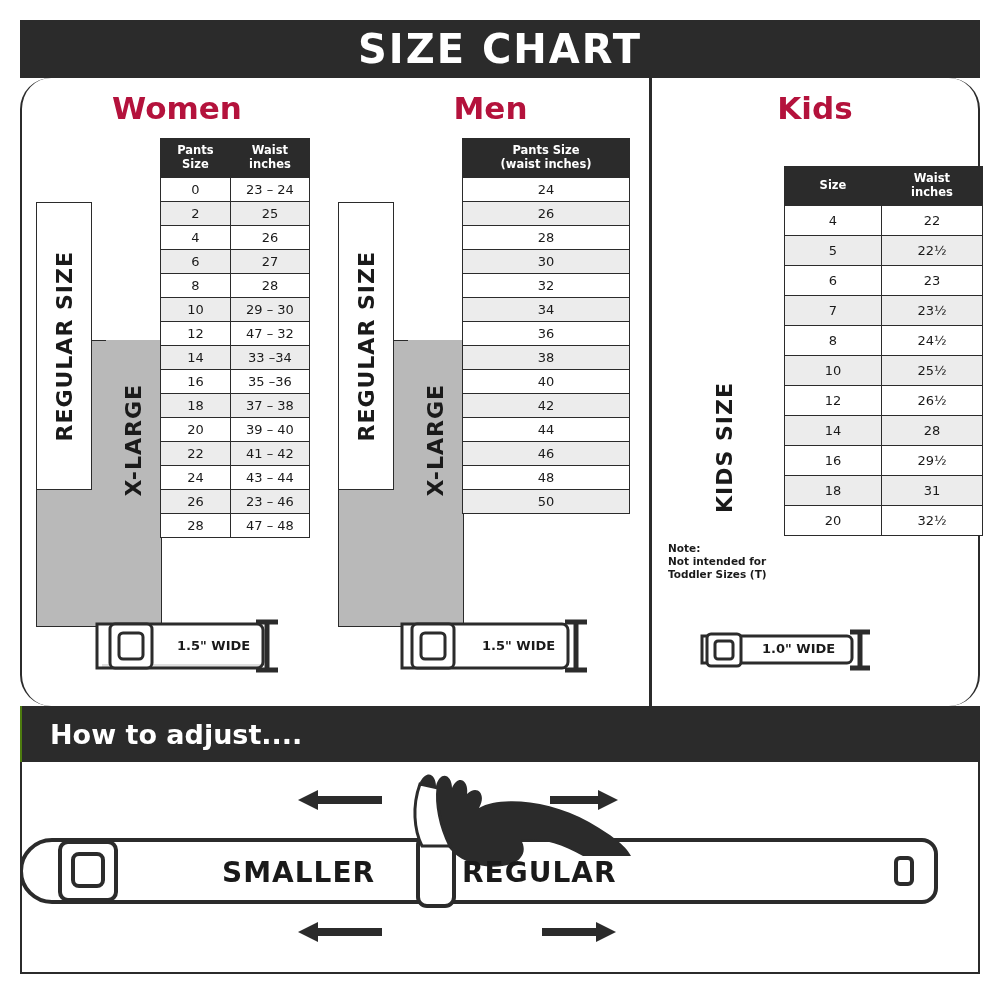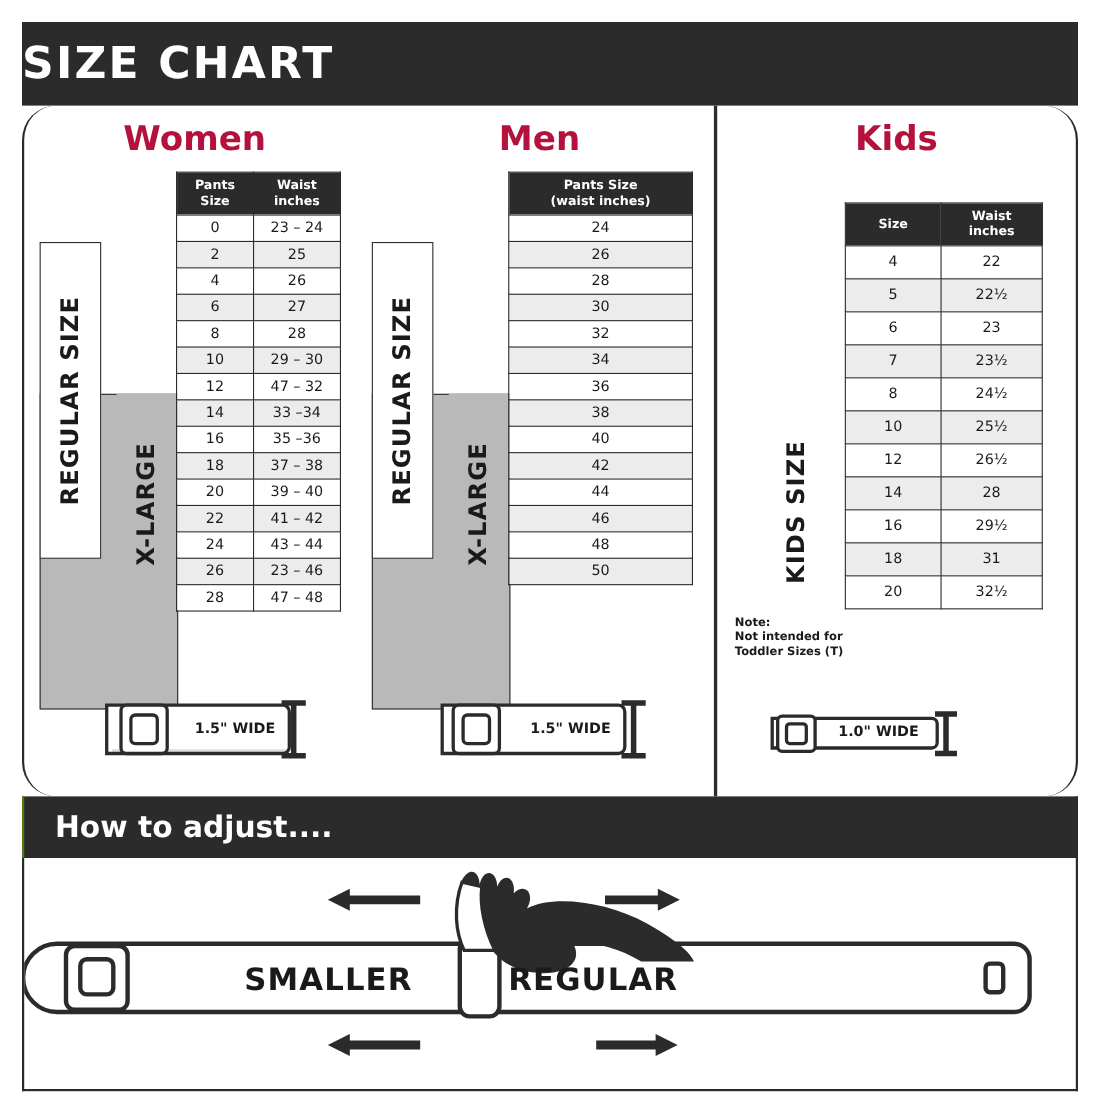--- a/index.html
+++ b/index.html
@@ -1,21 +1,21 @@
 <!DOCTYPE html>
 <html><head>
 <meta charset="utf-8">
 <style>
   html,body{margin:0;padding:0;background:#fff;}
   body{width:1000px;height:1000px;font-family:"Liberation Sans",sans-serif;color:#1a1a1a;}
   .page{position:relative;width:1000px;height:1000px;background:#fff;box-sizing:border-box;padding:20px;}
   .frame{position:relative;width:960px;height:960px;background:#fff;}
 
   
-  .title-bar{height:76px;background:#2b2b2b;display:flex;align-items:center;}
+  .title-bar{height:58px;background:#2b2b2b;display:flex;align-items:center;justify-content:center;}
   .title-bar .title{color:#fff;font-size:40px;font-weight:bold;letter-spacing:2px;font-family:"DejaVu Sans",sans-serif;}
 
   
   .panels{display:flex;height:628px;border-left:2px solid #2b2b2b;border-right:2px solid #2b2b2b;box-sizing:border-box;border-radius:31px;}
   .panel{position:relative;box-sizing:border-box;}
   .panel.women{width:310px;}
   .panel.men{width:320px;border-right:3px solid #2b2b2b;}
   .panel.kids{width:326px;}
   .panel-head{text-align:center;padding-top:12px;}
   .panel-head h2{margin:0;font-size:31px;color:#b4123c;font-family:"DejaVu Sans",sans-serif;font-weight:bold;}
@@ -243,21 +243,21 @@
         <div style="position:absolute;left:42px;top:200px;width:60px;height:220px;display:flex;align-items:center;justify-content:center;">
           <span class="vert">KIDS SIZE</span>
         </div>
 
         <div class="note" style="left:16px;top:404px;">
           <div>Note:</div>
           <div>Not intended for</div>
           <div>Toddler Sizes (T)</div>
         </div>
 
-        <table class="sz" id="kids-table" style="position:absolute;left:116px;top:28px;width:180px;">
+        <table class="sz" id="kids-table" style="position:absolute;left:132px;top:28px;width:199px;">
               <tbody>
                 <tr>
                   <th style="width:88px">Size</th>
                   <th style="width:92px">Waist<br>inches</th>
                 </tr>
                 <tr class="">
                   <td style="padding:7px 2px">4</td>
                   <td style="padding:7px 2px">22</td>
                 </tr>
                 <tr class="alt">

